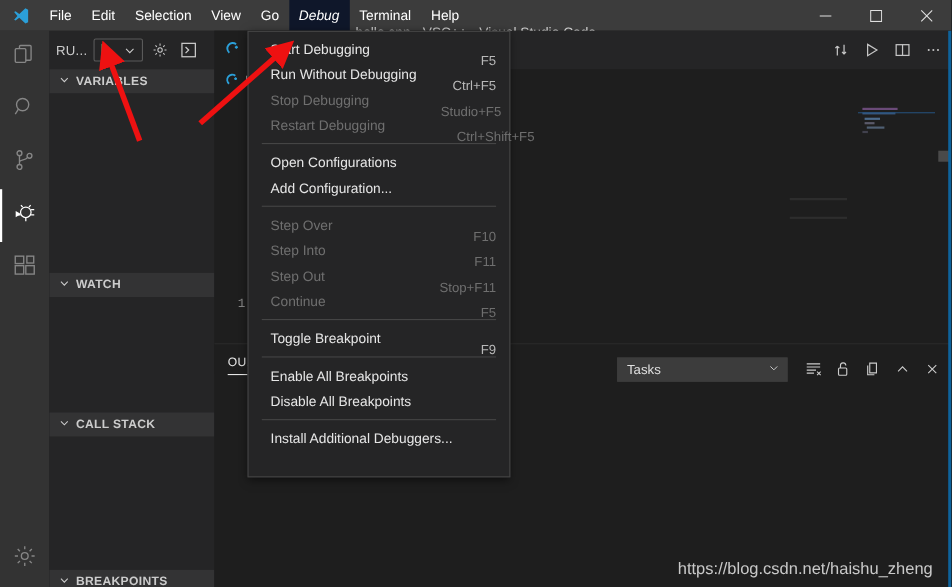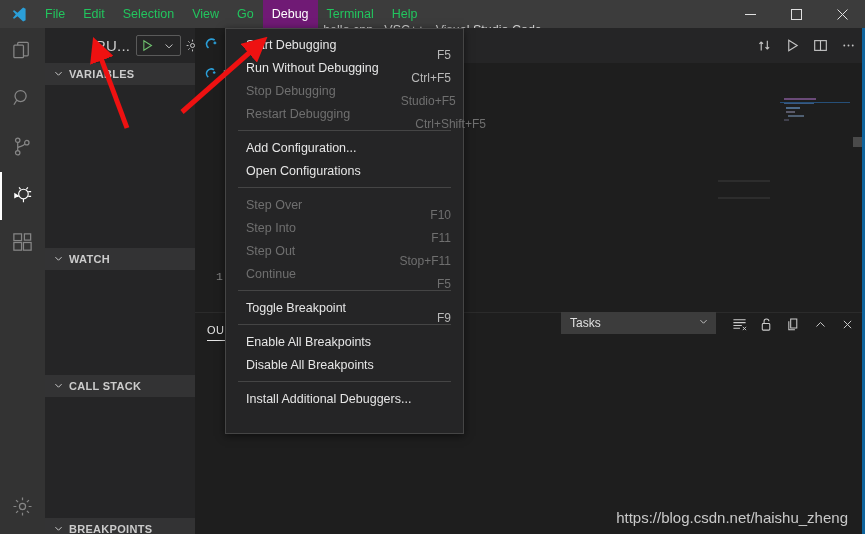--- a/index.html
+++ b/index.html
@@ -14,23 +14,23 @@
   
   .titlebar{
     position:absolute; left:0; top:0; width:865px; height:28px;
     background:#3c3c3c; display:flex; align-items:center;
   }
   .vsicon{ width:36px; height:28px; display:flex; align-items:center; justify-content:center; }
   .vsicon svg{ display:block; }
   .menu-strip{ display:flex; align-items:center; height:28px; }
   .menu-item{
     height:28px; padding:0 9px; display:flex; align-items:center;
-    font-size:12.5px; color:#22c55e; cursor:default; white-space:nowrap;
-  }
-  .menu-item.active{ background:#701a75; color:#ffffff; }
+    font-size:12.5px; color:#ffffff; cursor:default; white-space:nowrap;
+  }
+  .menu-item.active{ background:#0f172a; color:#ffffff;font-style:italic; }
   .title-center{
     position:absolute; left:0; top:16px; width:865px; height:28px;
     display:flex; align-items:center; justify-content:center;
     font-size:12.5px; color:#cccccc; pointer-events:none;
   }
   .win-controls{ position:absolute; right:0; top:0; height:28px; display:flex; }
   .win-btn{
     width:46px; height:28px; display:flex; align-items:center; justify-content:center;
     color:#e0e0e0; font-size:12px;
   }
@@ -53,21 +53,21 @@
 
   
   .sidebar{
     position:absolute; left:45px; top:28px; width:150px; height:506px;
     background:#252526;
   }
   .side-toolbar{
     height:35px; display:flex; align-items:center; gap:4px; padding:0 4px 0 6px;
     color:#cccccc;
   }
-  .side-title{ font-size:15px; color:#cccccc; letter-spacing:.2px; white-space:nowrap;margin-left:44px; }
+  .side-title{ font-size:12px; color:#cccccc; letter-spacing:.2px; white-space:nowrap; }
   .run-box{
     display:flex; align-items:center; border:1px solid #5a5a5a; height:21px;
     border-radius:2px; margin-left:2px;
   }
   .run-play{ width:21px; height:19px; display:flex; align-items:center; justify-content:center; }
   .run-chev{ width:22px; height:19px; display:flex; align-items:center; justify-content:center; color:#cccccc; }
   .tb-icon{ width:22px; height:22px; display:flex; align-items:center; justify-content:center; color:#cccccc; }
   .section-head{
     height:22px; background:#333334; display:flex; align-items:center; gap:5px;
     padding-left:8px; font-size:11px; font-weight:bold; color:#cccccc; letter-spacing:.3px;
@@ -102,21 +102,21 @@
   
   .panel{ position:absolute; left:195px; top:312px; width:670px; height:222px; background:#1e1e1e; }
   .panel-top-border{ position:absolute; left:0; top:0; width:670px; height:1px; background:#2b2b2b; }
   .panel-head{ height:35px; display:flex; align-items:center; position:relative; }
   .panel-tabs{ display:flex; align-items:center; gap:14px; padding-left:12px; height:35px; }
   .ptab{
     font-size:11px; letter-spacing:.4px; color:#e7e7e7; height:35px;
     display:flex; align-items:center; position:relative;
   }
   .ptab.active::after{ content:""; position:absolute; left:0; right:0; bottom:6px; height:1px; background:#e7e7e7; }
-  .panel-right{ position:absolute; right:6px; top:0; height:35px; display:flex; align-items:flex-start; gap:3px; }
+  .panel-right{ position:absolute; right:6px; top:0; height:35px; display:flex; align-items:flex-end; gap:3px; }
   .select-box{
     width:155px; height:22px; background:#3c3c3c; border:1px solid #3c3c3c;
     display:flex; align-items:center; justify-content:space-between;
     padding:0 6px 0 8px; font-size:12px; color:#e0e0e0; margin-right:8px;
   }
   .p-ico{ width:24px; height:24px; display:flex; align-items:center; justify-content:center; color:#cccccc; }
 
   
   .dropdown{
     position:absolute; left:225px; top:28px; width:239px; height:406px;
@@ -441,24 +441,24 @@
       <div class="mrow disabled">
         <span class="mlabel">Stop Debugging</span>
         <span class="mkey">Studio+F5</span>
       </div>
       <div class="mrow disabled">
         <span class="mlabel">Restart Debugging</span>
         <span class="mkey">Ctrl+Shift+F5</span>
       </div>
       <div class="msep"></div>
       <div class="mrow">
+        <span class="mlabel">Open Configurations</span>
+      </div>
+      <div class="mrow">
         <span class="mlabel">Add Configuration...</span>
-      </div>
-      <div class="mrow">
-        <span class="mlabel">Open Configurations</span>
       </div>
       <div class="msep"></div>
       <div class="mrow disabled">
         <span class="mlabel">Step Over</span>
         <span class="mkey">F10</span>
       </div>
       <div class="mrow disabled">
         <span class="mlabel">Step Into</span>
         <span class="mkey">F11</span>
       </div>

